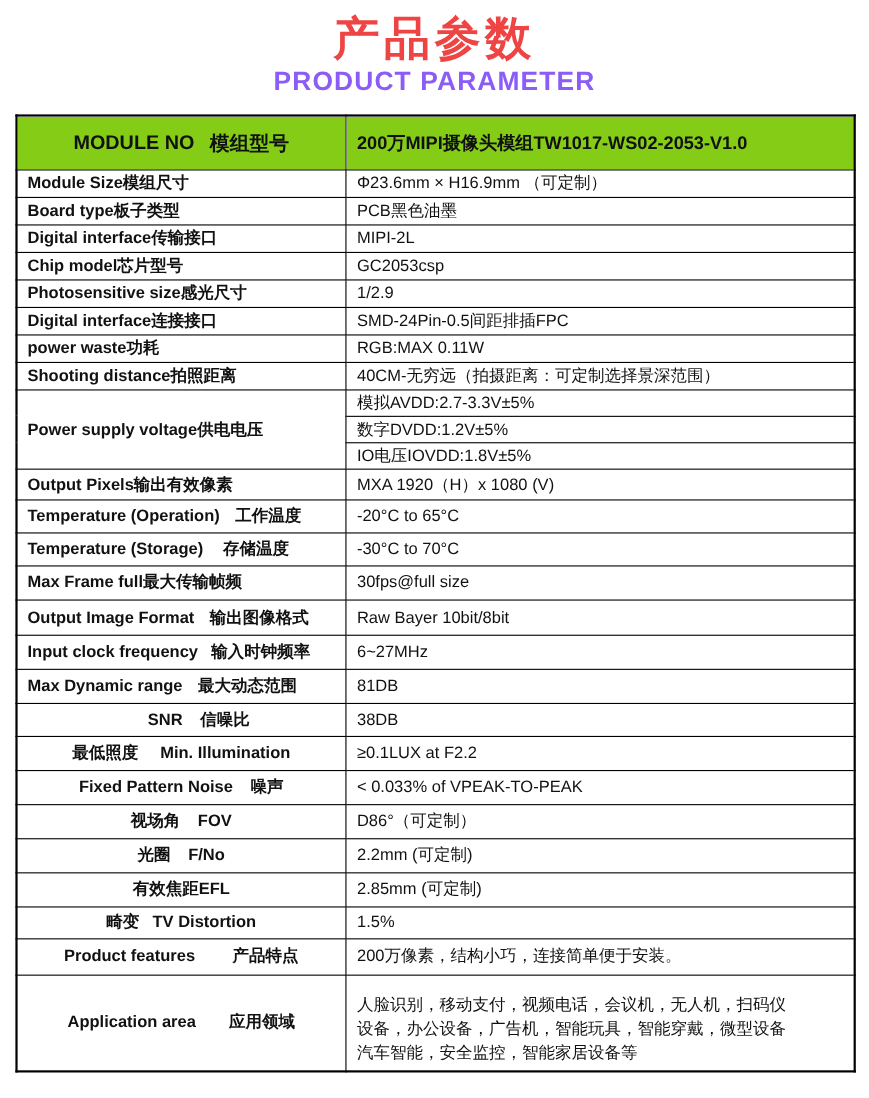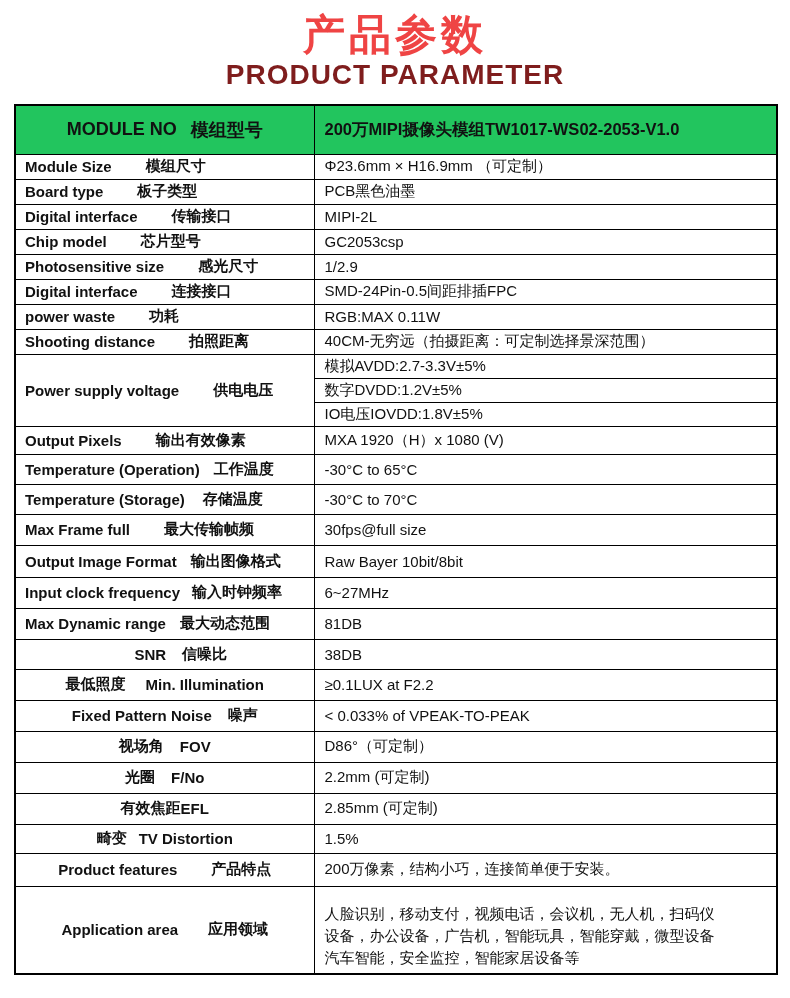--- a/index.html
+++ b/index.html
@@ -1,33 +1,33 @@
 <!DOCTYPE html>
 <html><head>
 <meta charset="utf-8">
 <style>
   html,body{margin:0;padding:0;background:#ffffff;}
   body{width:790px;height:998px;font-family:"Liberation Sans","DejaVu Sans",sans-serif;color:#111;}
   .page{width:790px;height:998px;background:#fff;box-sizing:border-box;overflow:hidden;}
 
   .title-block{text-align:center;padding-top:10px;}
   .title-zh{font-size:42px;font-weight:bold;color:#ef4444;letter-spacing:4px;line-height:50px;}
-  .title-en{font-size:28px;font-weight:600;color:#7f1d1d;letter-spacing:1px;line-height:26px;margin-top:2px;}
+  .title-en{font-size:24px;font-weight:600;color:#8b5cf6;letter-spacing:1px;line-height:26px;margin-top:2px;}
 
   table.spec{border-collapse:collapse;table-layout:fixed;width:762px;margin:16px auto 0 14px;border:2px solid #000;}
   col.c1{width:299px;}
   col.c2{width:463px;}
   td{border:1px solid #000;vertical-align:middle;box-sizing:border-box;overflow:hidden;}
 
-  .wrap{display:flex;align-items:center;gap:34px;padding-left:8px;font-weight:bold;font-size:15px;white-space:nowrap;}
+  .wrap{display:flex;align-items:center;padding-left:8px;font-weight:bold;font-size:15px;white-space:nowrap;}
   .ctr .wrap{justify-content:center;padding-left:0;gap:16px;}
   .gapwide .wrap{margin-left:32px;}
   .val{padding-left:10px;font-size:15px;white-space:nowrap;}
 
-  tr.hdr td{background:#22c55e;}
+  tr.hdr td{background:#84cc16;}
   tr.hdr .wrap{justify-content:center;padding-left:0;gap:14px;font-size:18px;}
   tr.hdr .val{font-weight:bold;font-size:16.5px;}
 
   td.app{white-space:normal;line-height:22px;padding-top:16px;padding-bottom:4px;border-radius:14px;}
 </style>
 </head>
 <body>
 
 <div class="page">
 
@@ -159,21 +159,21 @@
       <td class="val">MXA 1920（H）x 1080 (V)</td>
     </tr>
 
     <tr style="height:30px">
       <td class="lab">
             <div class="wrap" style="gap:14px">
               <span>Temperature (Operation)</span>
               <span>工作温度</span>
             </div>
           </td>
-      <td class="val">-30°C to 65°C</td>
+      <td class="val">-20°C to 65°C</td>
     </tr>
 
     <tr style="height:30px">
       <td class="lab">
             <div class="wrap" style="gap:18px">
               <span>Temperature (Storage)</span>
               <span>存储温度</span>
             </div>
           </td>
       <td class="val">-30°C to 70°C</td>

